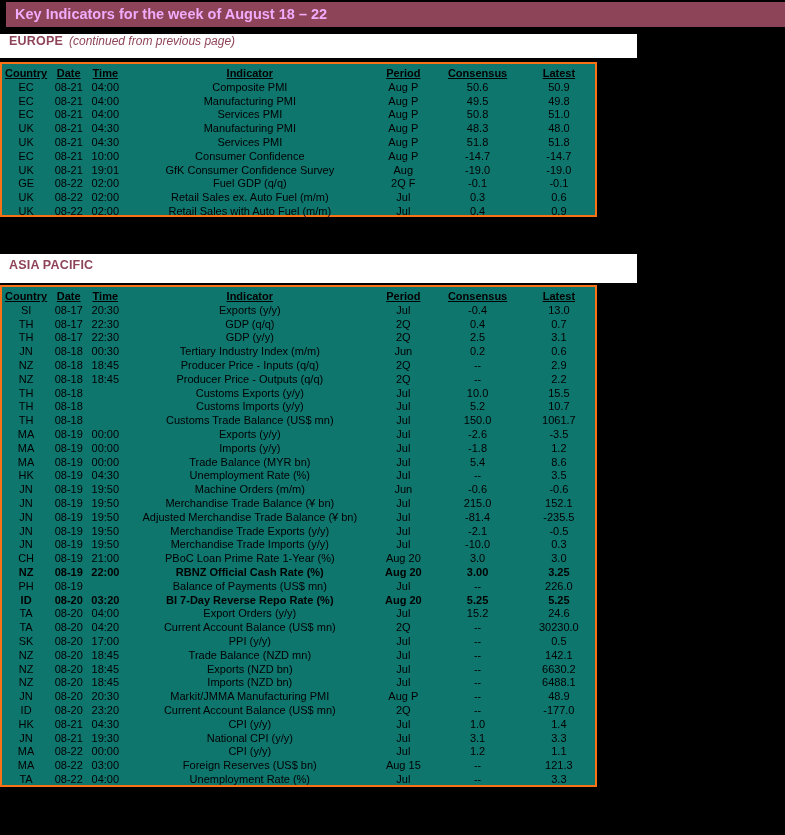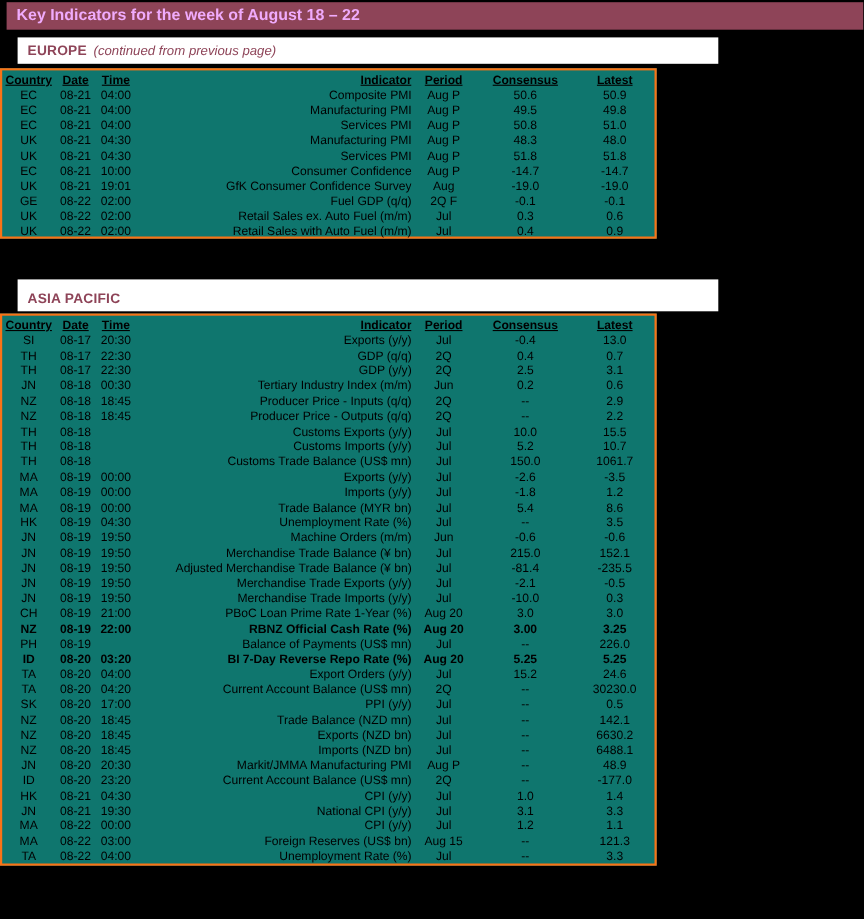--- a/index.html
+++ b/index.html
@@ -11,22 +11,22 @@
     overflow:hidden;
   }
   .title-bar{
     position:absolute;left:6px;top:2px;width:779px;height:25px;
     background:#8e4458;color:#f0abfc;
     font-weight:bold;font-size:14.5px;line-height:25px;
     padding-left:9px;box-sizing:border-box;
     white-space:nowrap;
   }
   .band{
-    position:absolute;left:16px;width:637px;background:#fff;
-    display:flex;align-items:center;
+    position:absolute;left:0;width:637px;background:#fff;
+    display:flex;align-items:flex-start;
     padding-left:9px;box-sizing:border-box;
     color:#8e4458;white-space:nowrap;
   }
   .band-europe{top:34px;height:24px;}
   .band-asia{top:254px;height:29px;padding-top:4px;}
   .band .heading{font-weight:bold;font-size:12.5px;letter-spacing:0.2px;}
   .band .note{font-style:italic;font-size:12px;margin-left:6px;}
   .tablebox{
     position:absolute;left:0;width:597px;
     background:#0f766e;border:2px solid #f97316;box-sizing:border-box;
@@ -44,21 +44,21 @@
   col.c-indicator{width:250px}
   col.c-period{width:58px}
   col.c-consensus{width:90px}
   col.c-latest{width:72px}
   th,td{
     padding:0;line-height:13.8px;
     text-align:center;vertical-align:top;
     white-space:nowrap;overflow:hidden;
   }
   th{font-weight:bold;text-decoration:underline;}
-  th:nth-child(4),td:nth-child(4){text-align:right;padding-left:2px;}
+  th:nth-child(4),td:nth-child(4){text-align:center;padding-left:2px;}
   tr.bold-row td{font-weight:bold;}
 </style>
 </head>
 <body>
 
 <div class="title-bar">
   <span>Key Indicators for the week of August 18 – 22</span>
 </div>
 
 <div class="band band-europe">

